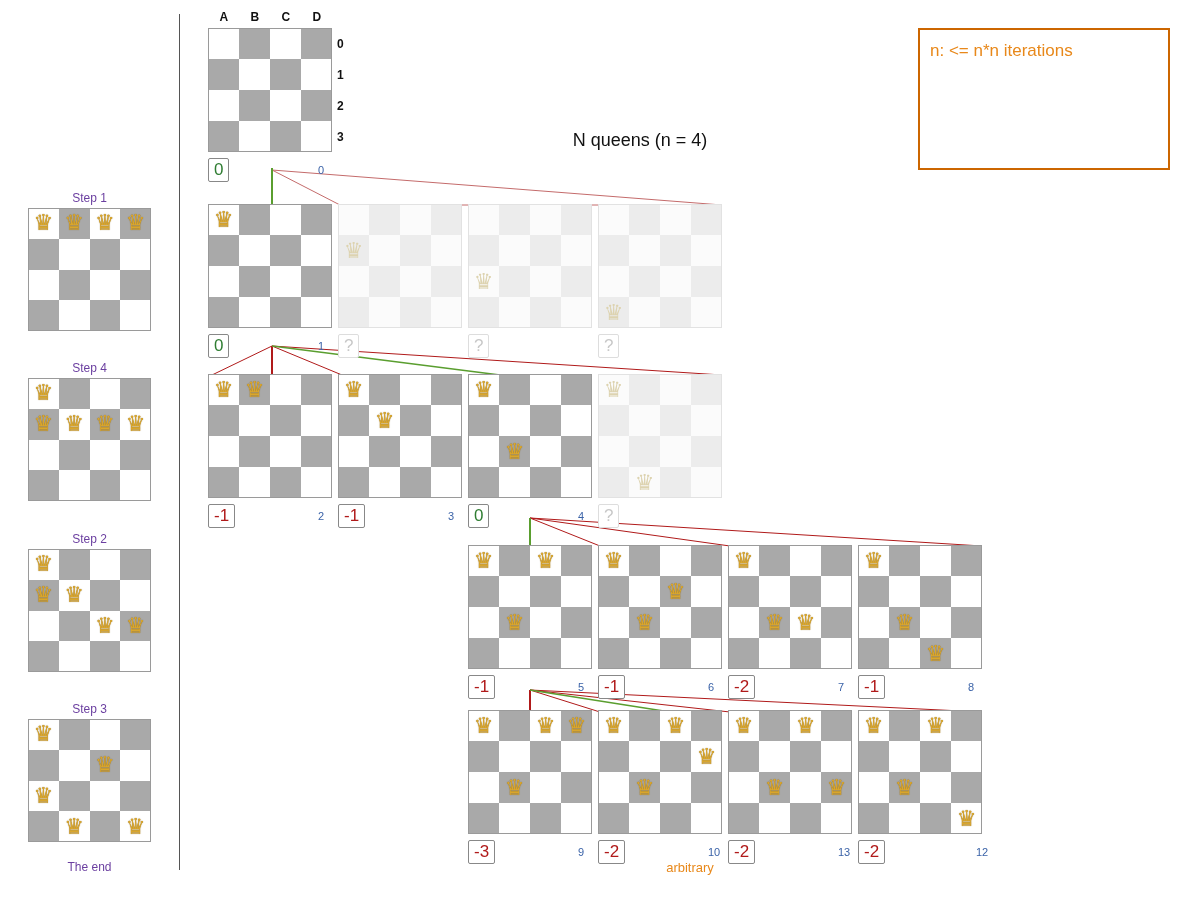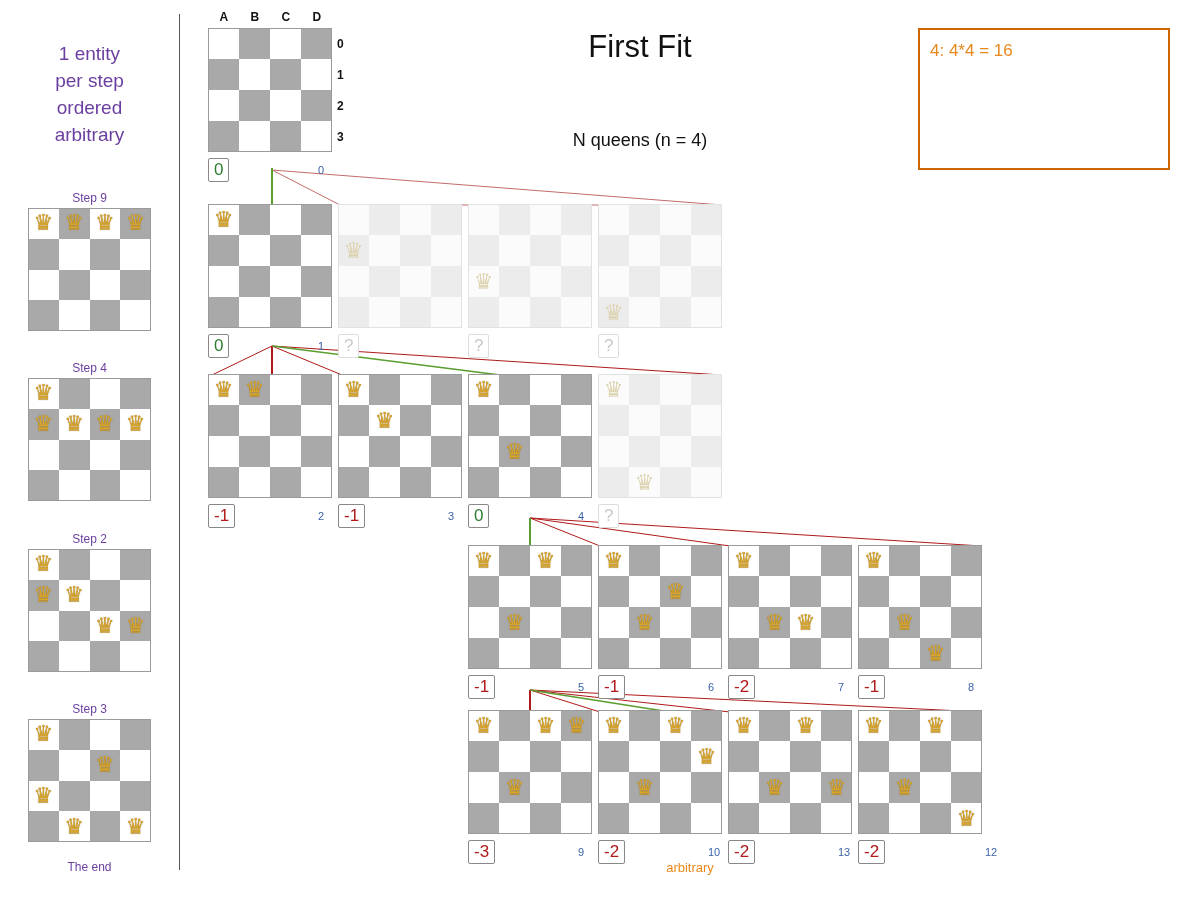--- a/index.html
+++ b/index.html
@@ -79,28 +79,22 @@
     position:absolute;left:595px;top:860px;width:190px;text-align:center;
     color:#e8881a;font-size:13px;
   }
 
   svg.overlay{position:absolute;left:0;top:0;width:1200px;height:900px;pointer-events:none;}
 </style>
 </head>
 <body>
 
 <div id="left-panel">
-  <div id="intro-text">
-    <div>1 entity</div>
-    <div>per step</div>
-    <div>ordered</div>
-    <div>arbitrary</div>
-  </div>
-
-  <div class="step-label" style="top:191px;">Step 9</div>
+
+  <div class="step-label" style="top:191px;">Step 1</div>
   <div class="mini-board board" id="mini0" style="top: 208px; width: 123px; height: 123px;">
       <div class="cell light" style="left: 0px; top: 0px; width: 30.75px; height: 30.75px;"></div>
       <div class="cell dark" style="left: 30.75px; top: 0px; width: 30.75px; height: 30.75px;"></div>
       <div class="cell light" style="left: 61.5px; top: 0px; width: 30.75px; height: 30.75px;"></div>
       <div class="cell dark" style="left: 92.25px; top: 0px; width: 30.75px; height: 30.75px;"></div>
       <div class="cell dark" style="left: 0px; top: 30.75px; width: 30.75px; height: 30.75px;"></div>
       <div class="cell light" style="left: 30.75px; top: 30.75px; width: 30.75px; height: 30.75px;"></div>
       <div class="cell dark" style="left: 61.5px; top: 30.75px; width: 30.75px; height: 30.75px;"></div>
       <div class="cell light" style="left: 92.25px; top: 30.75px; width: 30.75px; height: 30.75px;"></div>
       <div class="cell light" style="left: 0px; top: 61.5px; width: 30.75px; height: 30.75px;"></div>
@@ -194,26 +188,25 @@
       <div class="queen" style="left: 61.5px; top: 30.75px; width: 30.75px; height: 30.75px; font-size: 22px;">♛</div>
       <div class="queen" style="left: 30.75px; top: 92.25px; width: 30.75px; height: 30.75px; font-size: 22px;">♛</div>
       <div class="queen" style="left: 92.25px; top: 92.25px; width: 30.75px; height: 30.75px; font-size: 22px;">♛</div>
     </div>
 
   <div class="step-label" style="top:860px;">The end</div>
 </div>
 <div id="divider"></div>
 
 <div id="title">
-  <div>First Fit</div>
 </div>
 <div id="subtitle">N queens (n = 4)</div>
 
 <div id="legend-box">
-  <div class="line">4: 4*4 = 16</div>
+  <div class="line">n: &lt;= n*n iterations</div>
 </div>
 
 <svg class="overlay">
 
   <g stroke="#c46b6b" fill="none" stroke-width="1">
     <path d="M272,170 L340,205 L722,205 L272,170"></path>
   </g>
   <line x1="272" y1="168" x2="272" y2="205" stroke="#5a9e2f" stroke-width="2"></line>
 
   <g stroke="#b01a1a" fill="none" stroke-width="1">
@@ -671,17 +664,17 @@
         <div class="cell light" style="left: 31px; top: 93px; width: 31px; height: 31px;"></div>
         <div class="cell dark" style="left: 62px; top: 93px; width: 31px; height: 31px;"></div>
         <div class="cell light" style="left: 93px; top: 93px; width: 31px; height: 31px;"></div>
         <div class="outline"></div>
         <div class="queen" style="left: 0px; top: 0px; width: 31px; height: 31px; font-size: 22px;">♛</div>
         <div class="queen" style="left: 31px; top: 62px; width: 31px; height: 31px; font-size: 22px;">♛</div>
         <div class="queen" style="left: 62px; top: 0px; width: 31px; height: 31px; font-size: 22px;">♛</div>
         <div class="queen" style="left: 93px; top: 93px; width: 31px; height: 31px; font-size: 22px;">♛</div>
       </div>
       <div class="score bad" style="left: 0px; top: 130px;">-2</div>
-      <div class="idx" style="left: 127px; top: 136px;">12</div>
+      <div class="idx" style="left: 118px; top: 136px;">12</div>
     </div>
   </div>
 
 <div id="infeasible-note">arbitrary</div>
 
 </body></html>

